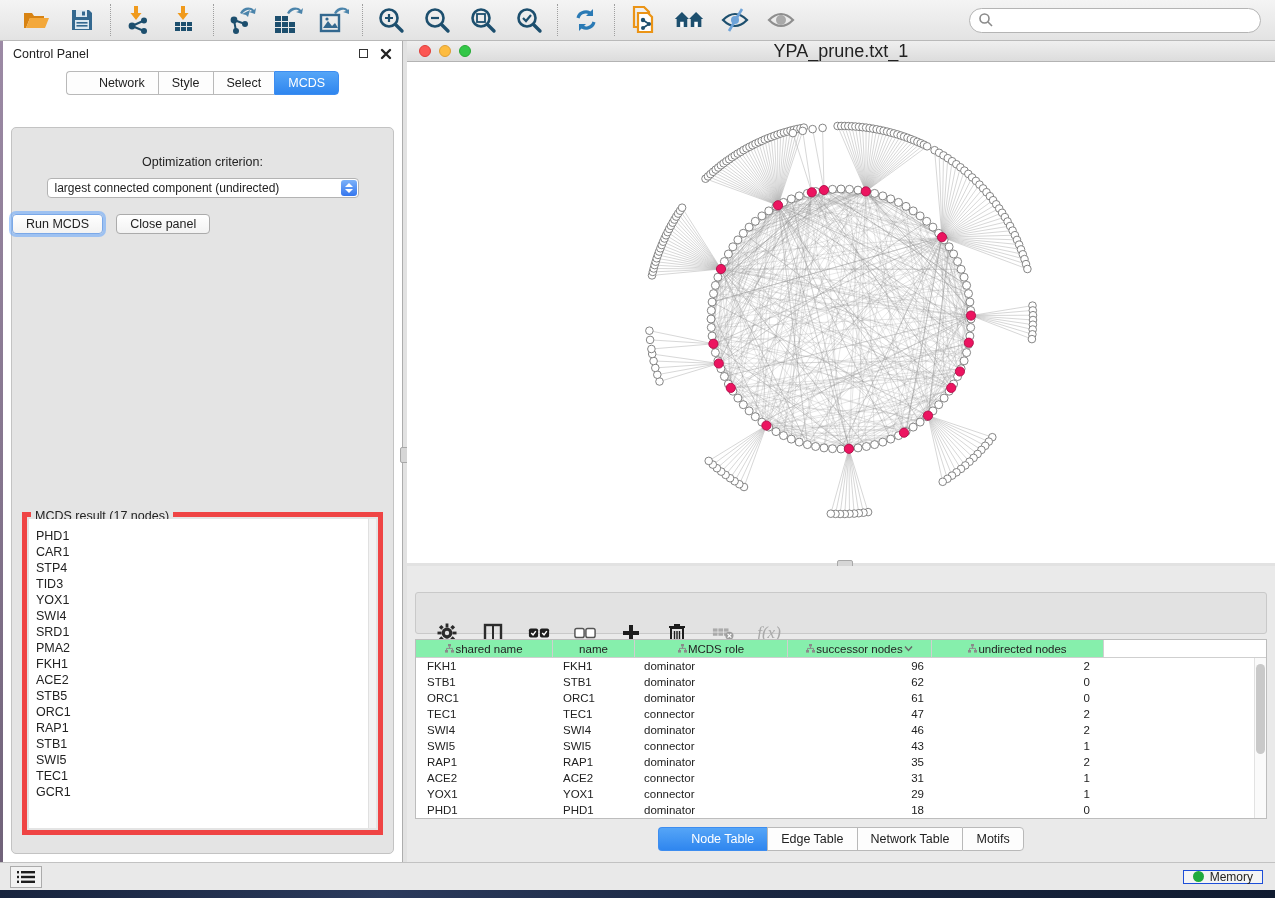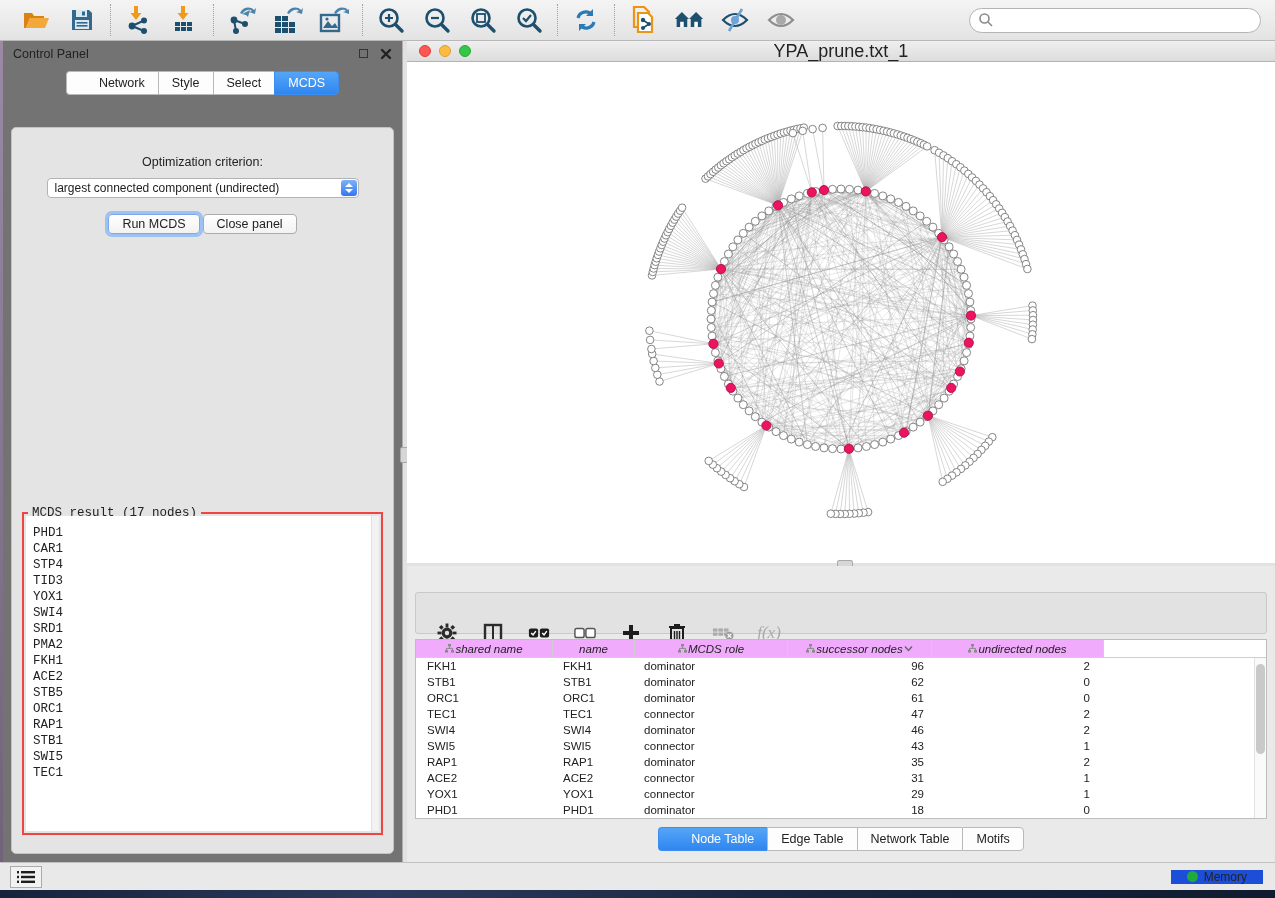--- a/index.html
+++ b/index.html
@@ -24,21 +24,21 @@
   }
   .tb-search input { border:none; outline:none; flex:1; font-size:12px; background:transparent; }
   
   .wp-left { position:absolute; left:0; top:41px; bottom:8px; width:3px;
     background:linear-gradient(#9c8aa5,#6f6178); }
   .wp-bottom { position:absolute; left:0; right:0; bottom:0; height:8px;
     background:linear-gradient(90deg,#17233d,#2b3a5c 30%,#1a2742 60%,#101b30); }
   
   .control-panel {
     position:absolute; left:3px; top:41px; width:400px; bottom:36px;
-    background:#737373; border-right:1px solid #adadad;
+    background:#ffffff; border-right:1px solid #adadad;
   }
   .panel-titlebar { height:25px; display:flex; align-items:center; padding:0 10px; font-size:12.5px; }
   .panel-titlebar .spacer { flex:1; }
   .win-float { width:9px; height:9px; border:1.5px solid #333; display:inline-block; margin-right:12px; cursor:default; }
   .win-close { width:12px; height:12px; display:inline-block; cursor:default; }
   .cp-tabs { display:flex; justify-content:center; margin-top:5px; position:relative; z-index:2; }
   .tab {
     font-size:12.5px; padding:4px 13px; background:#fdfdfd; border:1px solid #b9b9b9;
     border-right:none; color:#222; cursor:default;
   }
@@ -57,30 +57,29 @@
   }
   .dd-stepper {
     position:absolute; right:1px; top:1px; bottom:1px; width:16px; border-radius:3px;
     background:linear-gradient(#7db2f9,#3576ee);
   }
   .dd-stepper:before, .dd-stepper:after {
     content:""; position:absolute; left:4px; border-left:4px solid transparent; border-right:4px solid transparent;
   }
   .dd-stepper:before { top:3px; border-bottom:4px solid #fff; }
   .dd-stepper:after { bottom:3px; border-top:4px solid #fff; }
-  .cp-buttons { display:flex; justify-content:center; gap:3px; margin-top:16px; }
+  .cp-buttons { display:flex; gap:13px; margin-top:16px; }
   .btn {
     font-size:12.5px; background:linear-gradient(#ffffff,#f2f2f2); border:1px solid #ababab;
     border-radius:4px; padding:2px 13px; height:20px; color:#222;
   }
   .btn.focused { box-shadow:0 0 0 3px rgba(110,170,250,.6); border-color:#7aa8e8; }
   .mcds-fieldset {
     position:absolute; left:10px; right:10px; top:384px; bottom:18px;
-    border:2px solid #ef4444;
-    font-family:Liberation Mono, monospace;
+    border:5px solid #ef4444;
   }
   .mcds-legend {
     position:absolute; top:-8px; left:4px; background:#e4e4e4; padding:0 4px; font-size:12.5px;
   }
   .mcds-list {
     position:absolute; inset:2px; background:#fff; overflow:hidden;
     font-size:12.5px; line-height:16px; padding:9px 0 0 7px;
   }
   .mcds-scroll {
     position:absolute; top:2px; bottom:2px; right:2px; width:8px;
@@ -115,22 +114,22 @@
     display:flex; align-items:center; gap:24px; padding-left:20px;
   }
   .tp-icon { width:22px; height:22px; display:flex; align-items:center; justify-content:center;margin-top:40px; }
   .fx { font-family:"Liberation Serif", serif; font-style:italic; font-size:17px; color:#a9a9a9; }
   .tp-table {
     position:absolute; left:8px; right:8px; top:73px; bottom:43px;
     background:#fff; border:1px solid #bdbdbd; overflow:hidden;
   }
   .t-header { display:flex; height:18px; border-bottom:1px solid #cfcfcf; font-size:11.5px; }
   .t-hcell {
-    background:#f0abfc; border-right:1px solid #cfcfcf; display:flex; align-items:center;
-    justify-content:center; gap:1px; color:#222; position:relative;font-style:italic;
+    background:#86efac; border-right:1px solid #cfcfcf; display:flex; align-items:center;
+    justify-content:center; gap:1px; color:#222; position:relative;
   }
   .t-body { font-size:11.5px; }
   .t-row { display:flex; height:16px; align-items:center; }
   .t-cell { overflow:hidden; white-space:nowrap; }
   .t-scroll {
     position:absolute; right:0; top:18px; bottom:0; width:12px;
     background:#fafafa; border-left:1px solid #e2e2e2;
   }
   .t-thumb { position:absolute; left:1px; right:1px; top:6px; height:90px;
     background:#c9c9c9; border-radius:5px; }
@@ -139,21 +138,21 @@
   .status-bar {
     position:absolute; left:0; right:0; bottom:8px; height:28px;
     background:#e9e9e9; border-top:1px solid #c2c2c2;
     display:flex; align-items:center;
   }
   .sb-left-btn {
     margin-left:10px; width:32px; height:22px; background:#f2f2f2; border:1px solid #ababab;
     display:flex; align-items:center; justify-content:center;
   }
   .sb-mem-btn {
-    margin-left:auto; margin-right:12px; height:14px; background:#f4f4f4; border:7px solid #1d4ed8;
+    margin-left:auto; margin-right:12px; height:14px; background:#f4f4f4; border:1px solid #1d4ed8;
     display:flex; align-items:center; gap:6px; padding:0 9px; font-size:12px;
   }
   .mem-dot { width:11px; height:11px; border-radius:50%; background:#1faa3c; }
 </style>
 </head>
 <body>
 
 <div class="toolbar">
   <div class="tb-group">
     <div class="tb-btn">
@@ -358,20 +357,21 @@
           <div>SRD1</div>
           <div>PMA2</div>
           <div>FKH1</div>
           <div>ACE2</div>
           <div>STB5</div>
           <div>ORC1</div>
           <div>RAP1</div>
           <div>STB1</div>
           <div>SWI5</div>
           <div>TEC1</div>
+          <div>GCR1</div>
         </div>
       <div class="mcds-scroll"></div>
     </div>
   </div>
 </div>
 
 <div class="v-splitter">
   <div class="v-handle"></div>
 </div>
 

